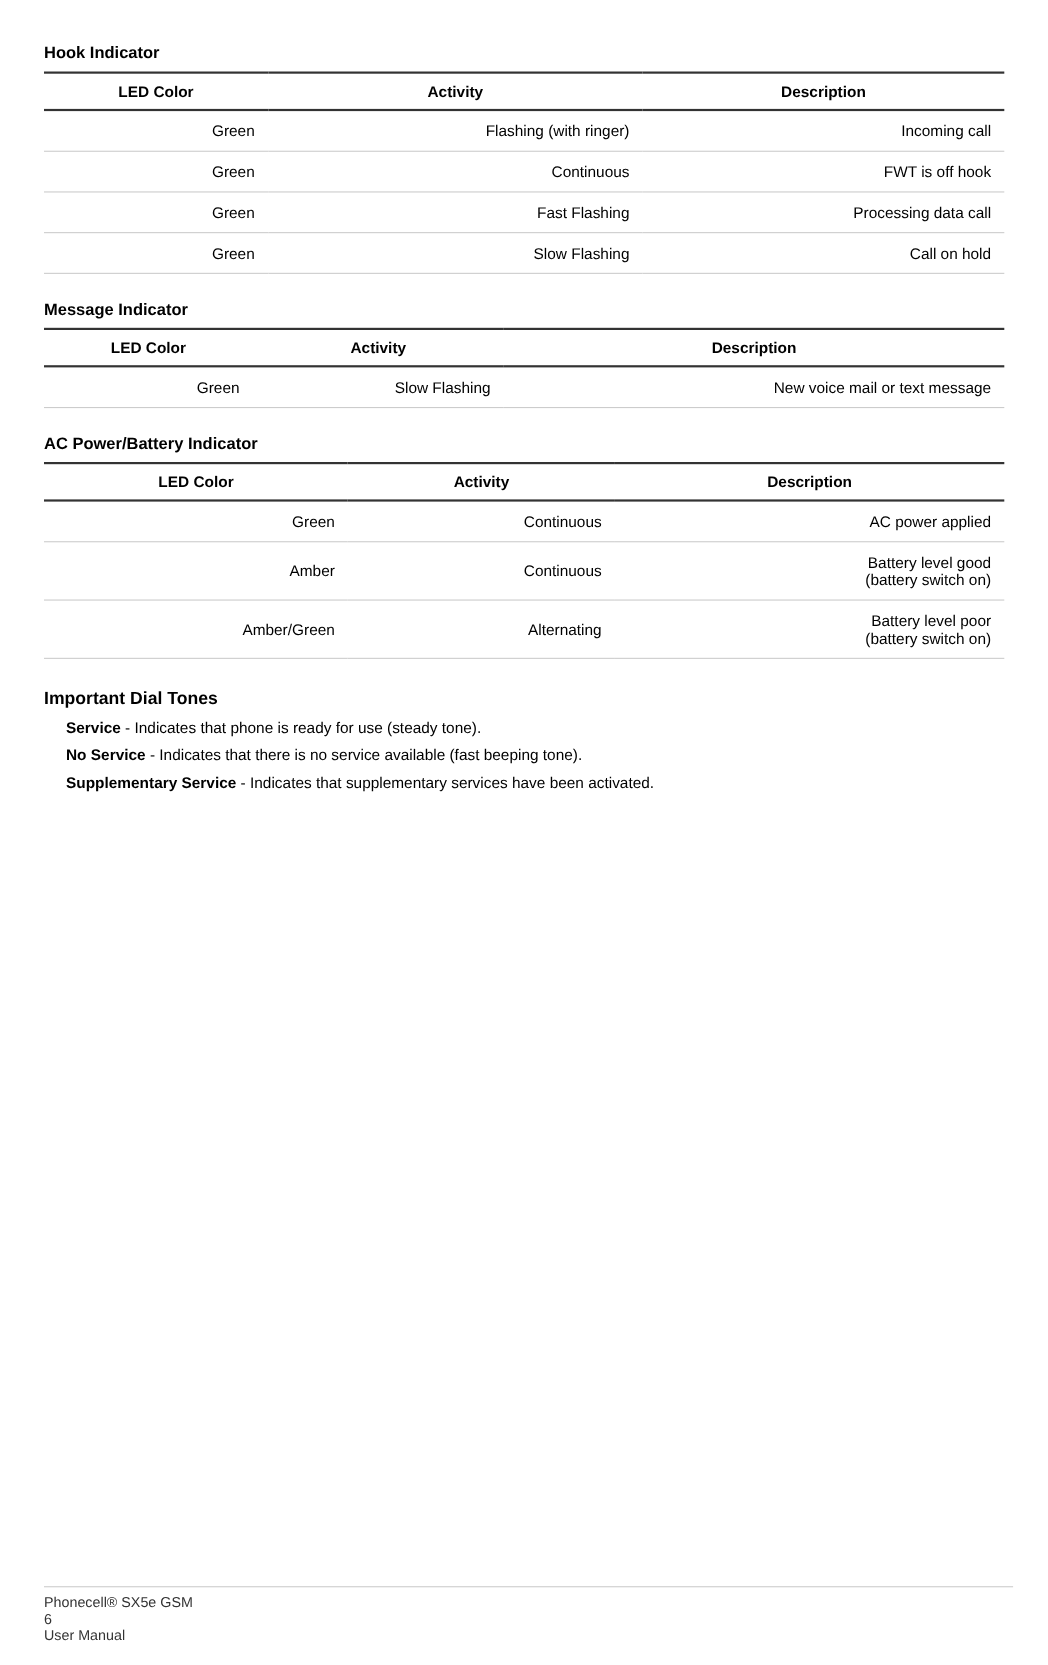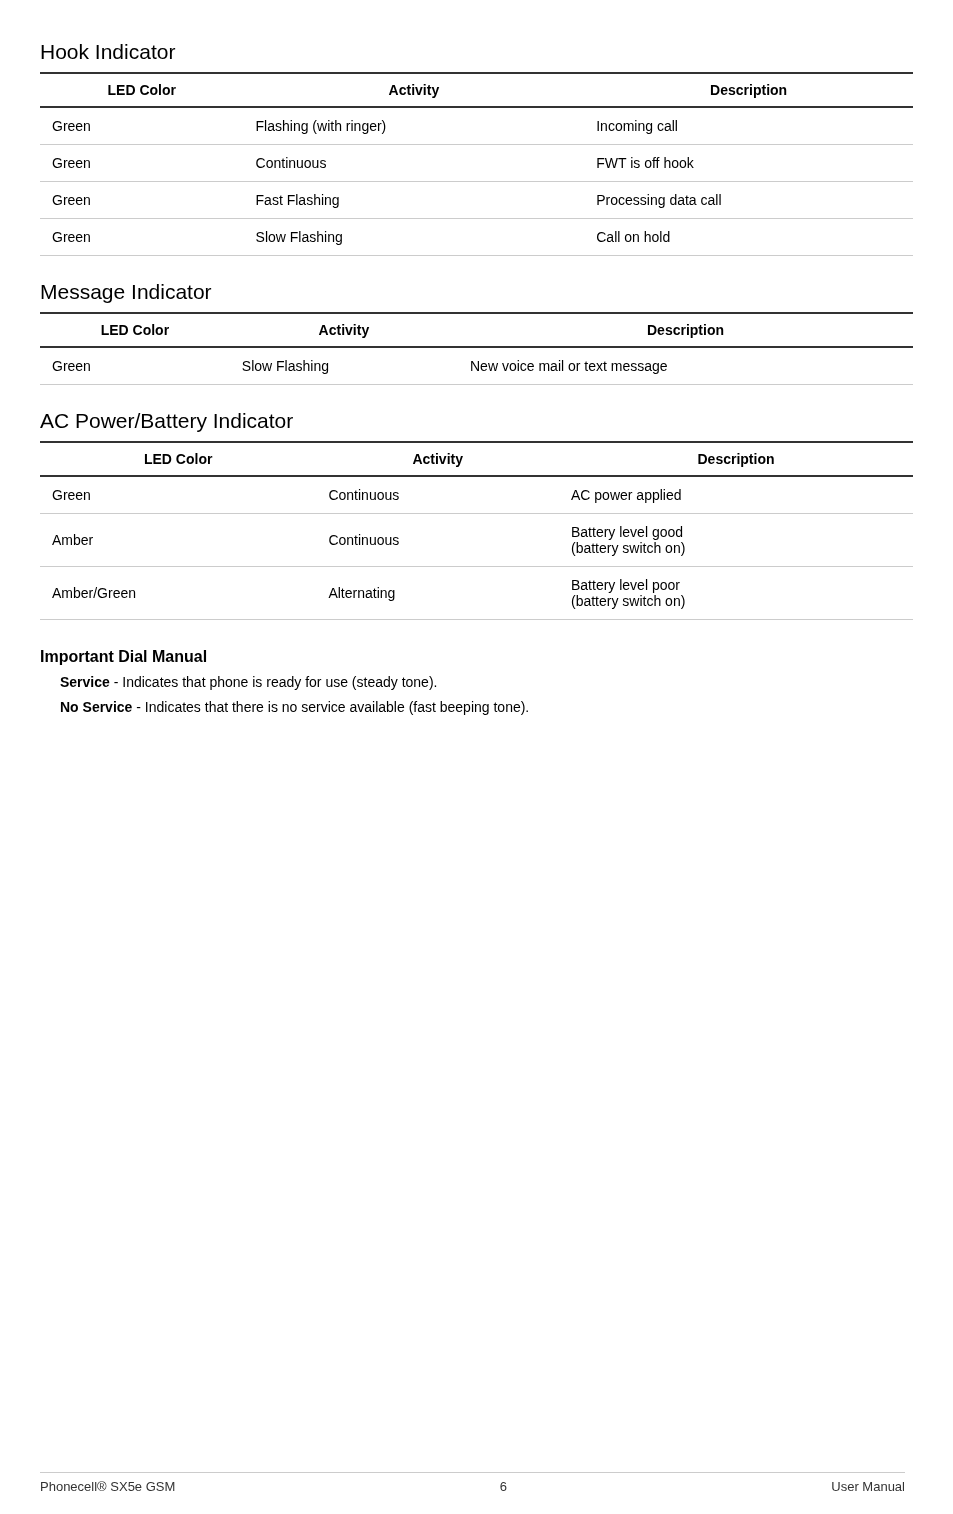--- a/index.html
+++ b/index.html
@@ -7,22 +7,22 @@
       font-family: Arial, sans-serif;
       font-size: 14px;
       color: #000;
       background: #fff;
       width: 953px;
       min-height: 1514px;
       padding: 20px 40px 40px 40px;
     }
 
     h2 {
-      font-size: 21px;
-      font-weight: normal;
+      font-size: 15px;
+      font-weight: bold;
       margin-bottom: 8px;
       margin-top: 20px;
     }
 
     table {
       width: 100%;
       border-collapse: collapse;
       margin-bottom: 24px;
     }
 
@@ -36,21 +36,21 @@
     }
 
     table th {
       font-weight: bold;
       text-align: center;
       padding: 8px 12px;
       background: #fff;
     }
 
     table td {
-      text-align: left;
+      text-align: right;
       padding: 10px 12px;
       vertical-align: middle;
     }
 
     .dial-tones-section {
       margin-top: 28px;
     }
 
     .dial-tones-section h2 {
       font-size: 16px;
@@ -64,27 +64,28 @@
 
     .dial-tones-list p {
       margin-bottom: 4px;
       line-height: 1.5;
     }
 
     .footer {
       position: absolute;
       bottom: 20px;
       left: 40px;
-      right: 48px;
+      right: 32px;
       display: flex;
       justify-content: space-between;
       font-size: 13px;
       color: #333;
       border-top: 1px solid #ccc;
       padding-top: 6px;
+      flex-direction: column;
     }
   </style>
 </head>
 <body>
 
 <h2>Hook Indicator</h2>
 <table>
   <thead>
     <tr>
       <th>LED Color</th>
@@ -158,24 +159,25 @@
       <tr>
         <td style="white-space: pre-line;">Amber/Green</td>
         <td style="white-space: pre-line;">Alternating</td>
         <td style="white-space: pre-line;">Battery level poor
 (battery switch on)</td>
       </tr>
     </tbody>
 </table>
 
 <div class="dial-tones-section">
-  <h2>Important Dial Manual</h2>
+  <h2>Important Dial Tones</h2>
   <div class="dial-tones-list" id="dial-tones-list">
   <p><strong>Service</strong> - Indicates that phone is ready for use (steady tone).</p>
       <p><strong>No Service</strong> - Indicates that there is no service available (fast beeping tone).</p>
+      <p><strong>Supplementary Service</strong> - Indicates that supplementary services have been activated.</p>
     </div>
 </div>
 
 <div class="footer">
   <span>Phonecell® SX5e GSM</span>
   <span>6</span>
   <span>User Manual</span>
 </div>
 
 </body></html>

